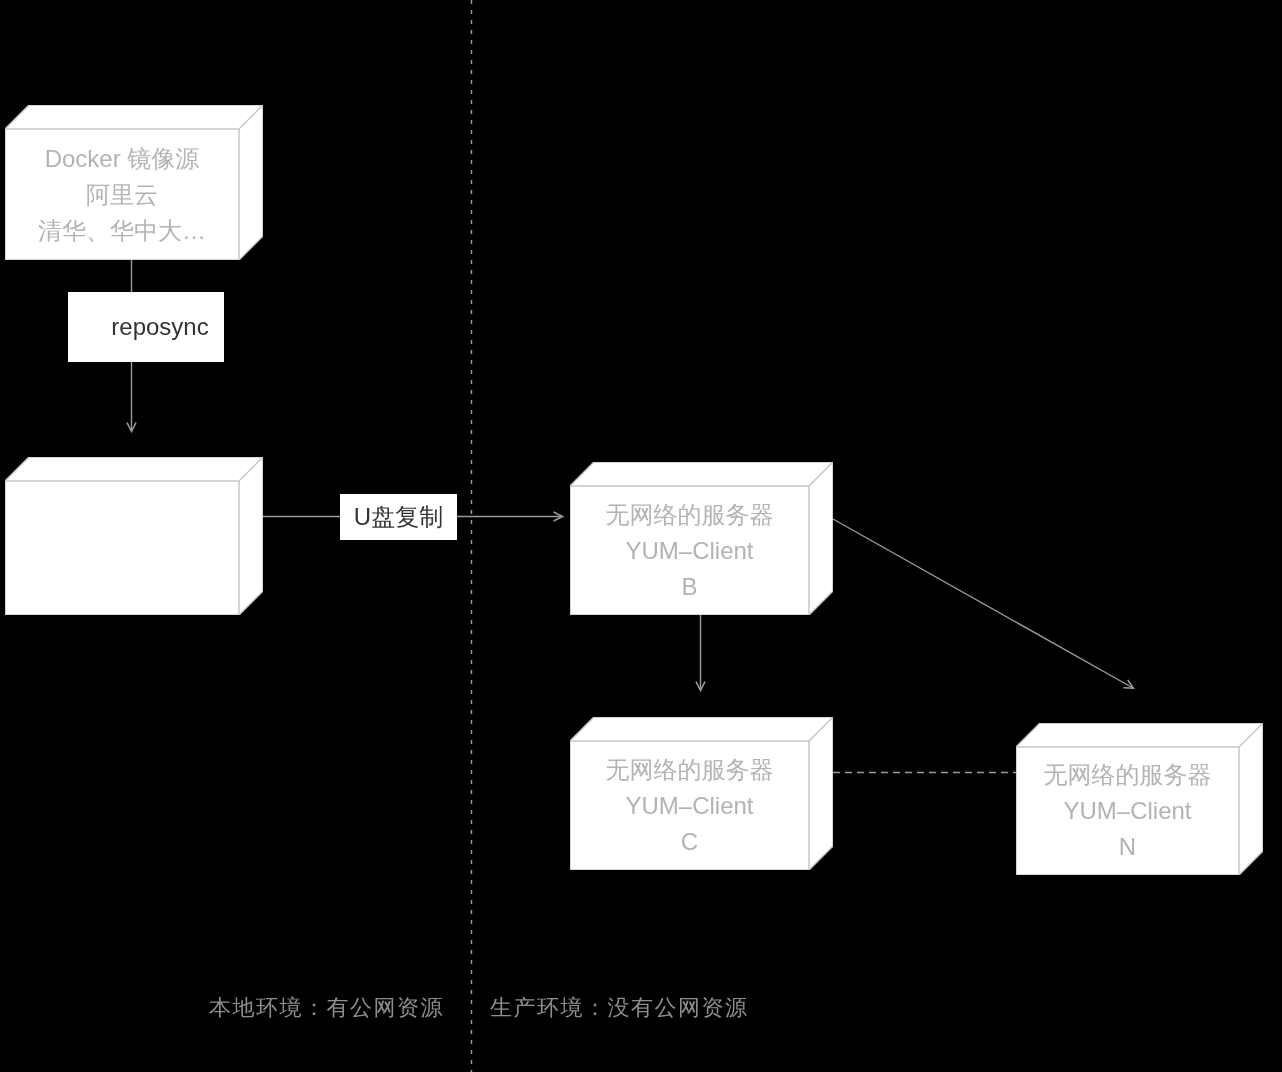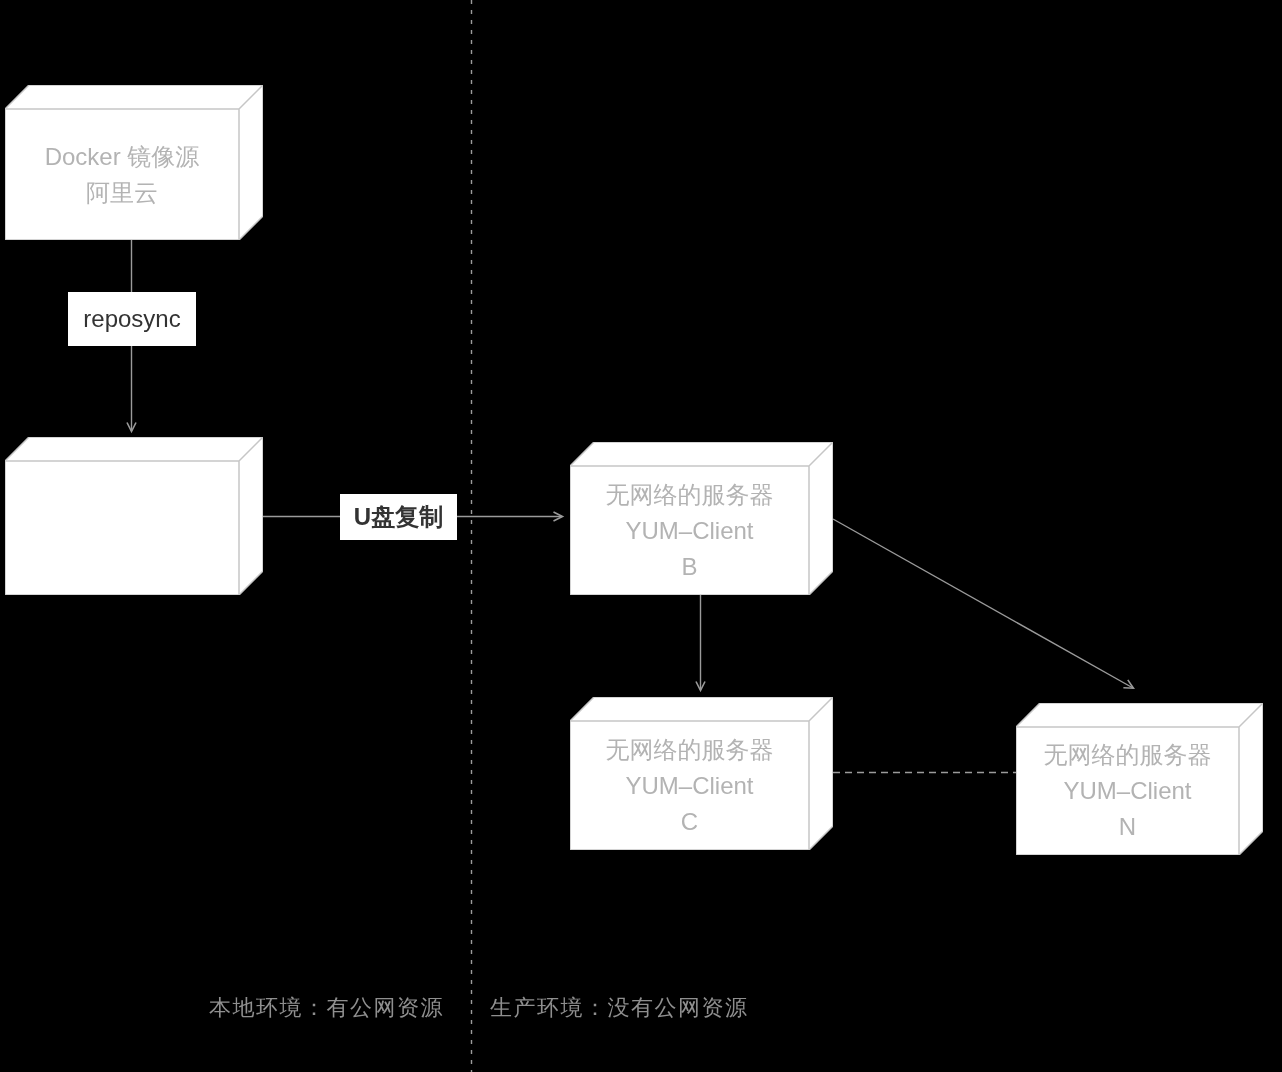--- a/index.html
+++ b/index.html
@@ -30,20 +30,21 @@
     stroke-dasharray: 4 6;
   }
   .edges line.dashed-link {
     stroke-dasharray: 7 5;
   }
   #arrowV path {
     stroke: var(--line, #9b9b9b);
   }
   .node {
     position: absolute;
+    margin-top: 20px;
   }
   .node svg {
     position: absolute;
     left: 0;
     top: 0;
     display: block;
   }
   .cube-face {
     fill: var(--box-fill, #ffffff);
     stroke: var(--box-border, #c6c6c6);
@@ -116,20 +117,21 @@
   </svg>
 
   <div class="node" style="left:5px; top:85px; width:258px; height:155px;">
     <svg width="258" height="155" viewBox="0 0 258 155">
       <path class="cube-face" d="M0,155 L0,24 L24,0 L258,0 L258,131 L234,155 Z"></path>
       <path class="cube-edges" d="M0,24 L234,24 L258,0 M234,24 L234,155"></path>
     </svg>
     <div class="node-text">
       <div>Docker 镜像源</div>
       <div>阿里云</div>
+      <div>清华、华中大…</div>
     </div>
   </div>
 
   <div class="node" style="left:5px; top:437px; width:258px; height:158px;">
     <svg width="258" height="158" viewBox="0 0 258 158">
       <path class="cube-face" d="M0,158 L0,24 L24,0 L258,0 L258,134 L234,158 Z"></path>
       <path class="cube-edges" d="M0,24 L234,24 L258,0 M234,24 L234,158"></path>
     </svg>
   </div>
 
@@ -162,25 +164,25 @@
       <path class="cube-face" d="M0,152 L0,24 L24,0 L247,0 L247,128 L223,152 Z"></path>
       <path class="cube-edges" d="M0,24 L223,24 L247,0 M223,24 L223,152"></path>
     </svg>
     <div class="node-text">
       <div>无网络的服务器</div>
       <div>YUM–Client</div>
       <div>N</div>
     </div>
   </div>
 
-  <div class="edge-label" style="left:68px; top:292px; width:128px; height:54px;">
+  <div class="edge-label" style="left:68px; top:292px; width:128px; height:70px;padding-left:28px;">
     <span>reposync</span>
   </div>
 
-  <div class="edge-label" style="left:340px; top:494px; width:117px; height:46px;font-weight:bold;">
+  <div class="edge-label" style="left:340px; top:494px; width:117px; height:46px;">
     <span>U盘复制</span>
   </div>
 
   <div class="caption" style="left:185px; top:993px;margin-left:24px;">
     <span>本地环境：有公网资源</span>
   </div>
 
   <div class="caption" style="left:490px; top:993px;font-family:Liberation Serif, serif;">
     <span>生产环境：没有公网资源</span>
   </div>

